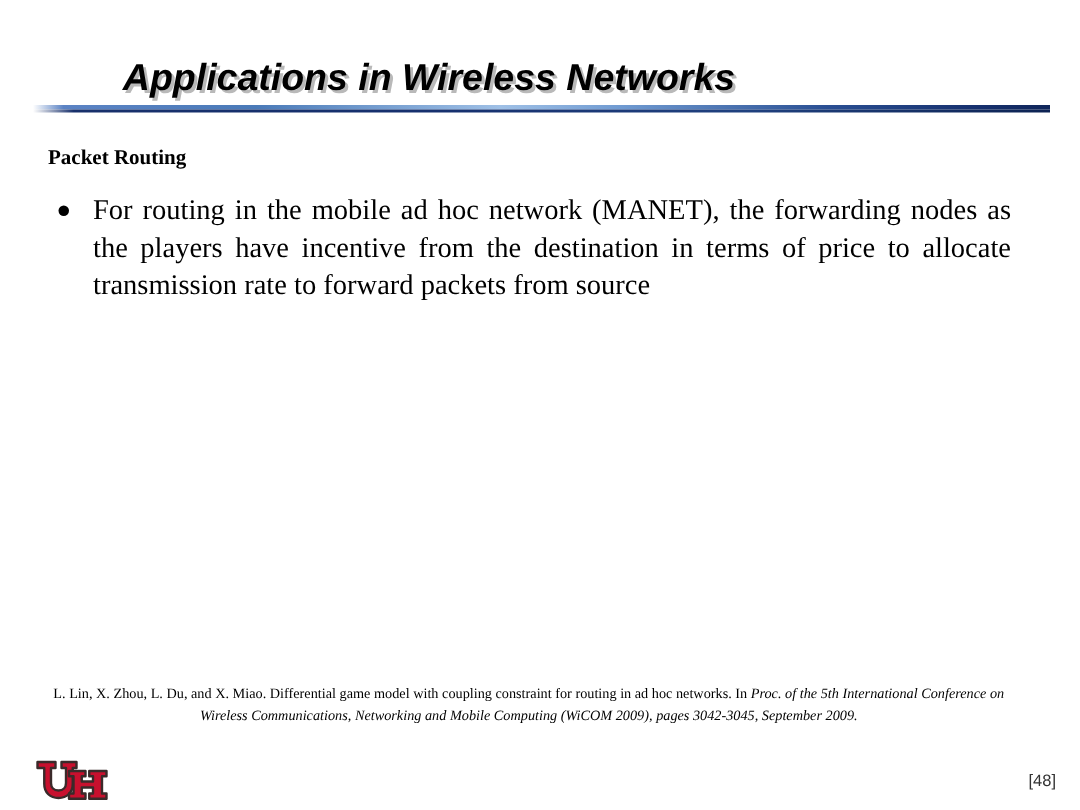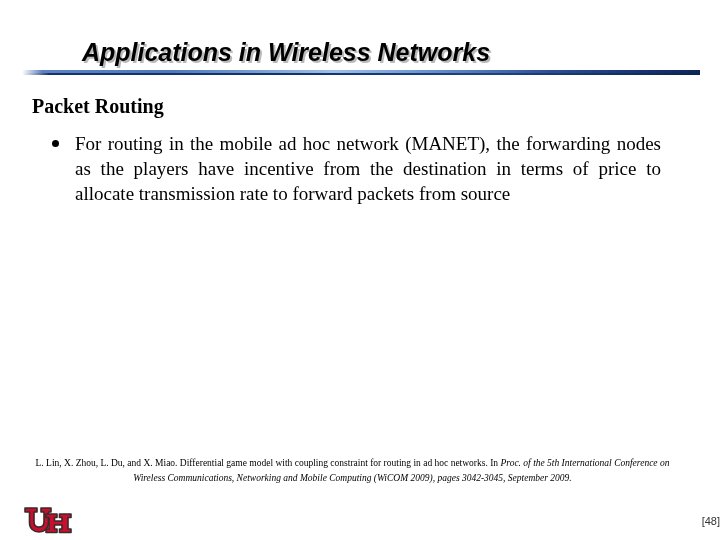--- a/index.html
+++ b/index.html
@@ -73,27 +73,27 @@
   
   #body-block {
     position: absolute;
     left: 32px;
     top: 94px;
     width: 642px;
   }
   #section-heading {
     font-family: "Liberation Serif", "DejaVu Serif", serif;
     font-weight: bold;
-    font-size: 20px;
+    font-size: 14px;
     line-height: 24px;
     margin: 0 0 10px 0;
   }
   ul.bullets {
     list-style: none;
-    margin: 13px;
+    margin: 0;
     padding: 0;
   }
   ul.bullets > li {
     position: relative;
     padding-left: 30px;
     margin-bottom: 13px;
     font-size: 19px;
     line-height: 25px;
     text-align: justify;
     text-justify: inter-word;
@@ -128,21 +128,21 @@
   
   #uh-logo {
     position: absolute;
     left: 22px;
     top: 505px;
     width: 54px;
     height: 30px;
   }
   #page-number {
     position: absolute;
-    right: 0;
+    right: 16px;
     top: 515px;
     font-family: "Liberation Sans", "DejaVu Sans", sans-serif;
     font-size: 11px;
     color: #333333;
   }
 </style>
 </head>
 <body>
 
 <div id="slide-title">Applications in Wireless Networks</div>

